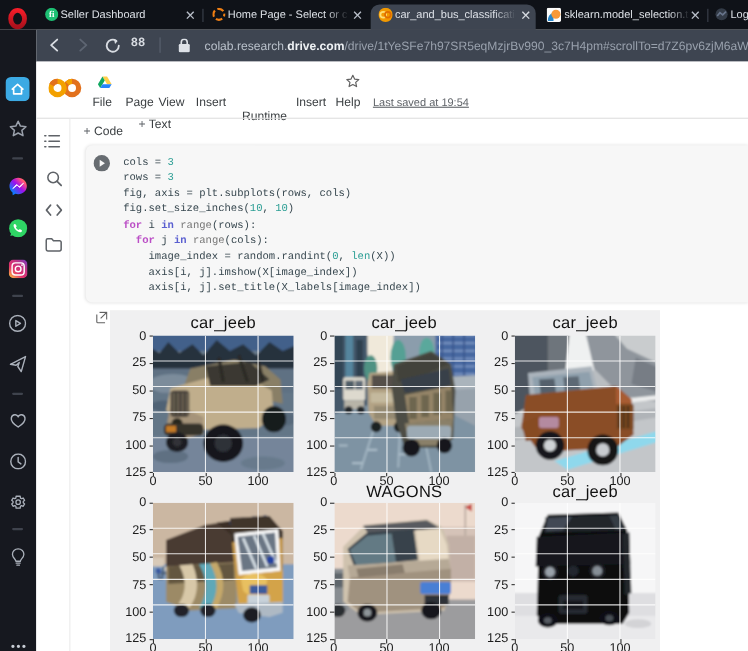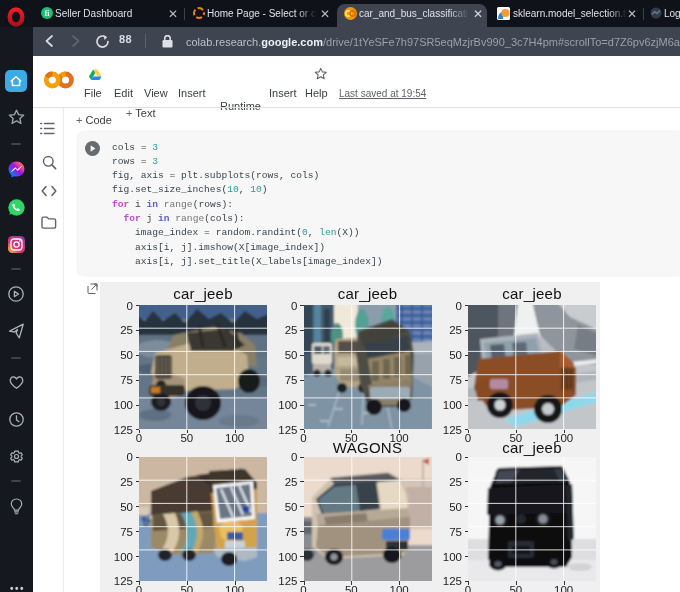--- a/index.html
+++ b/index.html
@@ -102,21 +102,21 @@
   <svg class="abs" style="left:95px;top:34px" width="15" height="15" viewBox="0 0 15 15">
     <path d="M13 7.5 A5.5 5.5 0 1 1 10.6 3" stroke="#d8dce2" stroke-width="1.7" fill="none" stroke-linecap="round"></path>
     <path d="M8.5 1.2 L12 3.2 L9.6 6 Z" fill="#d8dce2"></path>
   </svg>
   <div class="abs" style="left:119px;top:33px;font-size:11px;color:#d8dce2;font-weight:bold;letter-spacing:0.5px">88</div>
   <div class="abs" style="left:145px;top:34px;width:1px;height:14px;background:#5a6270"></div>
   <svg class="abs" style="left:162px;top:35px" width="11" height="13" viewBox="0 0 11 13">
     <rect x="0.5" y="5" width="10" height="7.5" rx="1.2" fill="#dde1e7"></rect>
     <path d="M2.8 5 V3.4 A2.7 2.7 0 0 1 8.2 3.4 V5" stroke="#dde1e7" stroke-width="1.5" fill="none"></path>
   </svg>
-  <div class="abs" style="left:186px;top:35.5px;font-size:11px;color:#b9c0ca;white-space:nowrap">colab.research.<b style="color:#eef1f4">google.com</b><span style="color:#99a1ad">/drive/1tYeSFe7h97SR5eqMzjrBv990_3c7H4pm#scrollTo=d7Z6pv6zjM6aW</span></div>
+  <div class="abs" style="left:186px;top:35.5px;font-size:11px;color:#b9c0ca;white-space:nowrap">colab.research.<b style="color:#eef1f4">drive.com</b><span style="color:#99a1ad">/drive/1tYeSFe7h97SR5eqMzjrBv990_3c7H4pm#scrollTo=d7Z6pv6zjM6aW</span></div>
 
   <svg class="abs" style="left:5px;top:70px" width="22" height="22" viewBox="0 0 22 22">
     <rect width="22" height="22" rx="5" fill="#3caae4"></rect>
     <path d="M6.2 11 L11 6.8 L15.8 11 M7.4 10.2 V15.4 H14.6 V10.2" stroke="#fff" stroke-width="1.5" fill="none" stroke-linejoin="round" stroke-linecap="round"></path>
   </svg>
   <svg class="abs" style="left:8px;top:109px" width="17" height="16" viewBox="0 0 17 16">
     <path d="M8.5 1.2 L10.6 5.6 L15.6 6.2 L11.9 9.5 L12.9 14.3 L8.5 11.9 L4.1 14.3 L5.1 9.5 L1.4 6.2 L6.4 5.6 Z" fill="none" stroke="#9aa0ab" stroke-width="1.4" stroke-linejoin="round"></path>
   </svg>
   <div class="abs" style="left:11px;top:143px;width:10px;height:2px;background:#3f434d;border-radius:1px"></div>
   <svg class="abs" style="left:8px;top:161px" width="17" height="18" viewBox="0 0 17 18">
@@ -188,21 +188,21 @@
 
     <svg class="abs" style="left:56px;top:12.5px" width="12.5" height="11" viewBox="0 0 15 13">
       <path d="M5 0.5 L10 0.5 L15 9 L10 9 Z" fill="#ffcf48"></path>
       <path d="M5 0.5 L0 9 L2.5 13 L7.5 4.8 Z" fill="#11a861"></path>
       <path d="M2.5 13 L5 9 L15 9 L12.5 13 Z" fill="#2684fc"></path>
     </svg>
     <svg class="abs" style="left:281px;top:11px" width="13.5" height="13.5" viewBox="0 0 15 15">
       <path d="M7.5 1.6 L9.3 5.4 L13.6 5.9 L10.4 8.8 L11.3 13 L7.5 10.9 L3.7 13 L4.6 8.8 L1.4 5.9 L5.7 5.4 Z" fill="none" stroke="#616161" stroke-width="1.2" stroke-linejoin="round"></path>
     </svg>
     <div class="abs menu" style="left:51px;top:31px">File</div>
-    <div class="abs menu" style="left:81px;top:31px">Edit</div>
+    <div class="abs menu" style="left:81px;top:31px">Page</div>
     <div class="abs menu" style="left:111px;top:31px">View</div>
     <div class="abs menu" style="left:145px;top:31px">Insert</div>
     <div class="abs menu" style="left:187px;top:44px">Runtime</div>
     <div class="abs menu" style="left:236px;top:31px">Insert</div>
     <div class="abs menu" style="left:272px;top:31px">Help</div>
     <div class="abs" style="left:306px;top:31.5px;font-size:10px;color:#5f6368;text-decoration:underline">Last saved at 19:54</div>
     <div class="abs" style="left:0;top:51px;width:647px;height:1px;background:#dfdfdf"></div>
 
     <div class="abs" style="left:29.5px;top:52px;width:1px;height:484px;background:#ececec"></div>
     <svg class="abs" style="left:7px;top:66px" width="15" height="13" viewBox="0 0 15 13">

